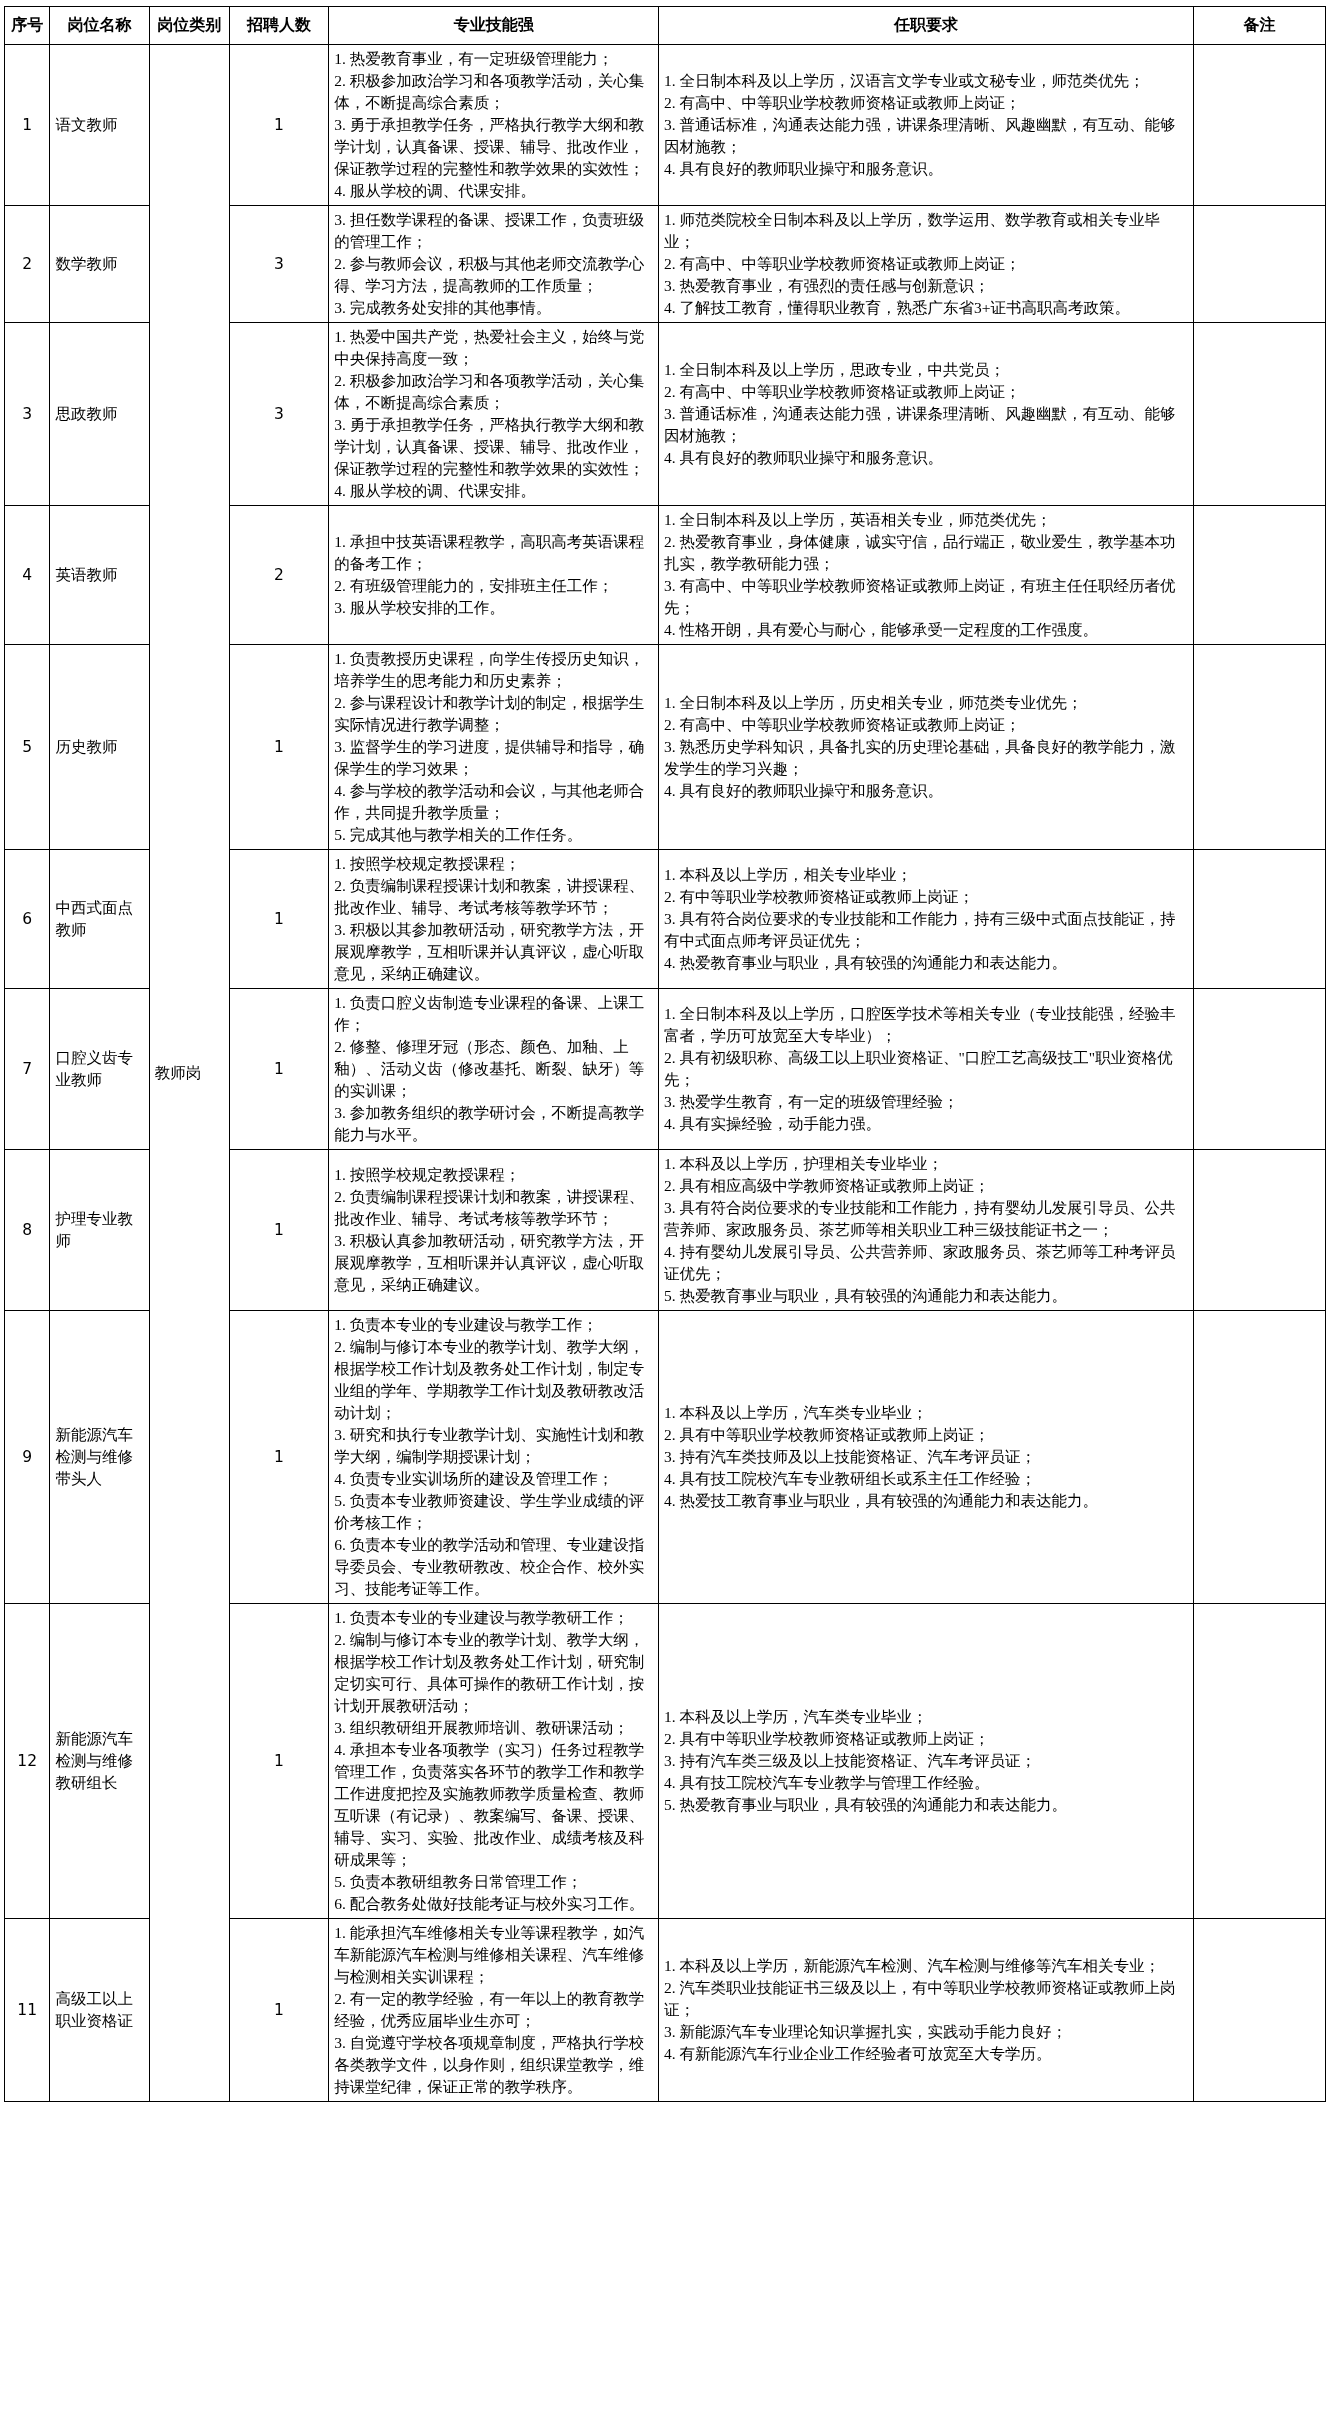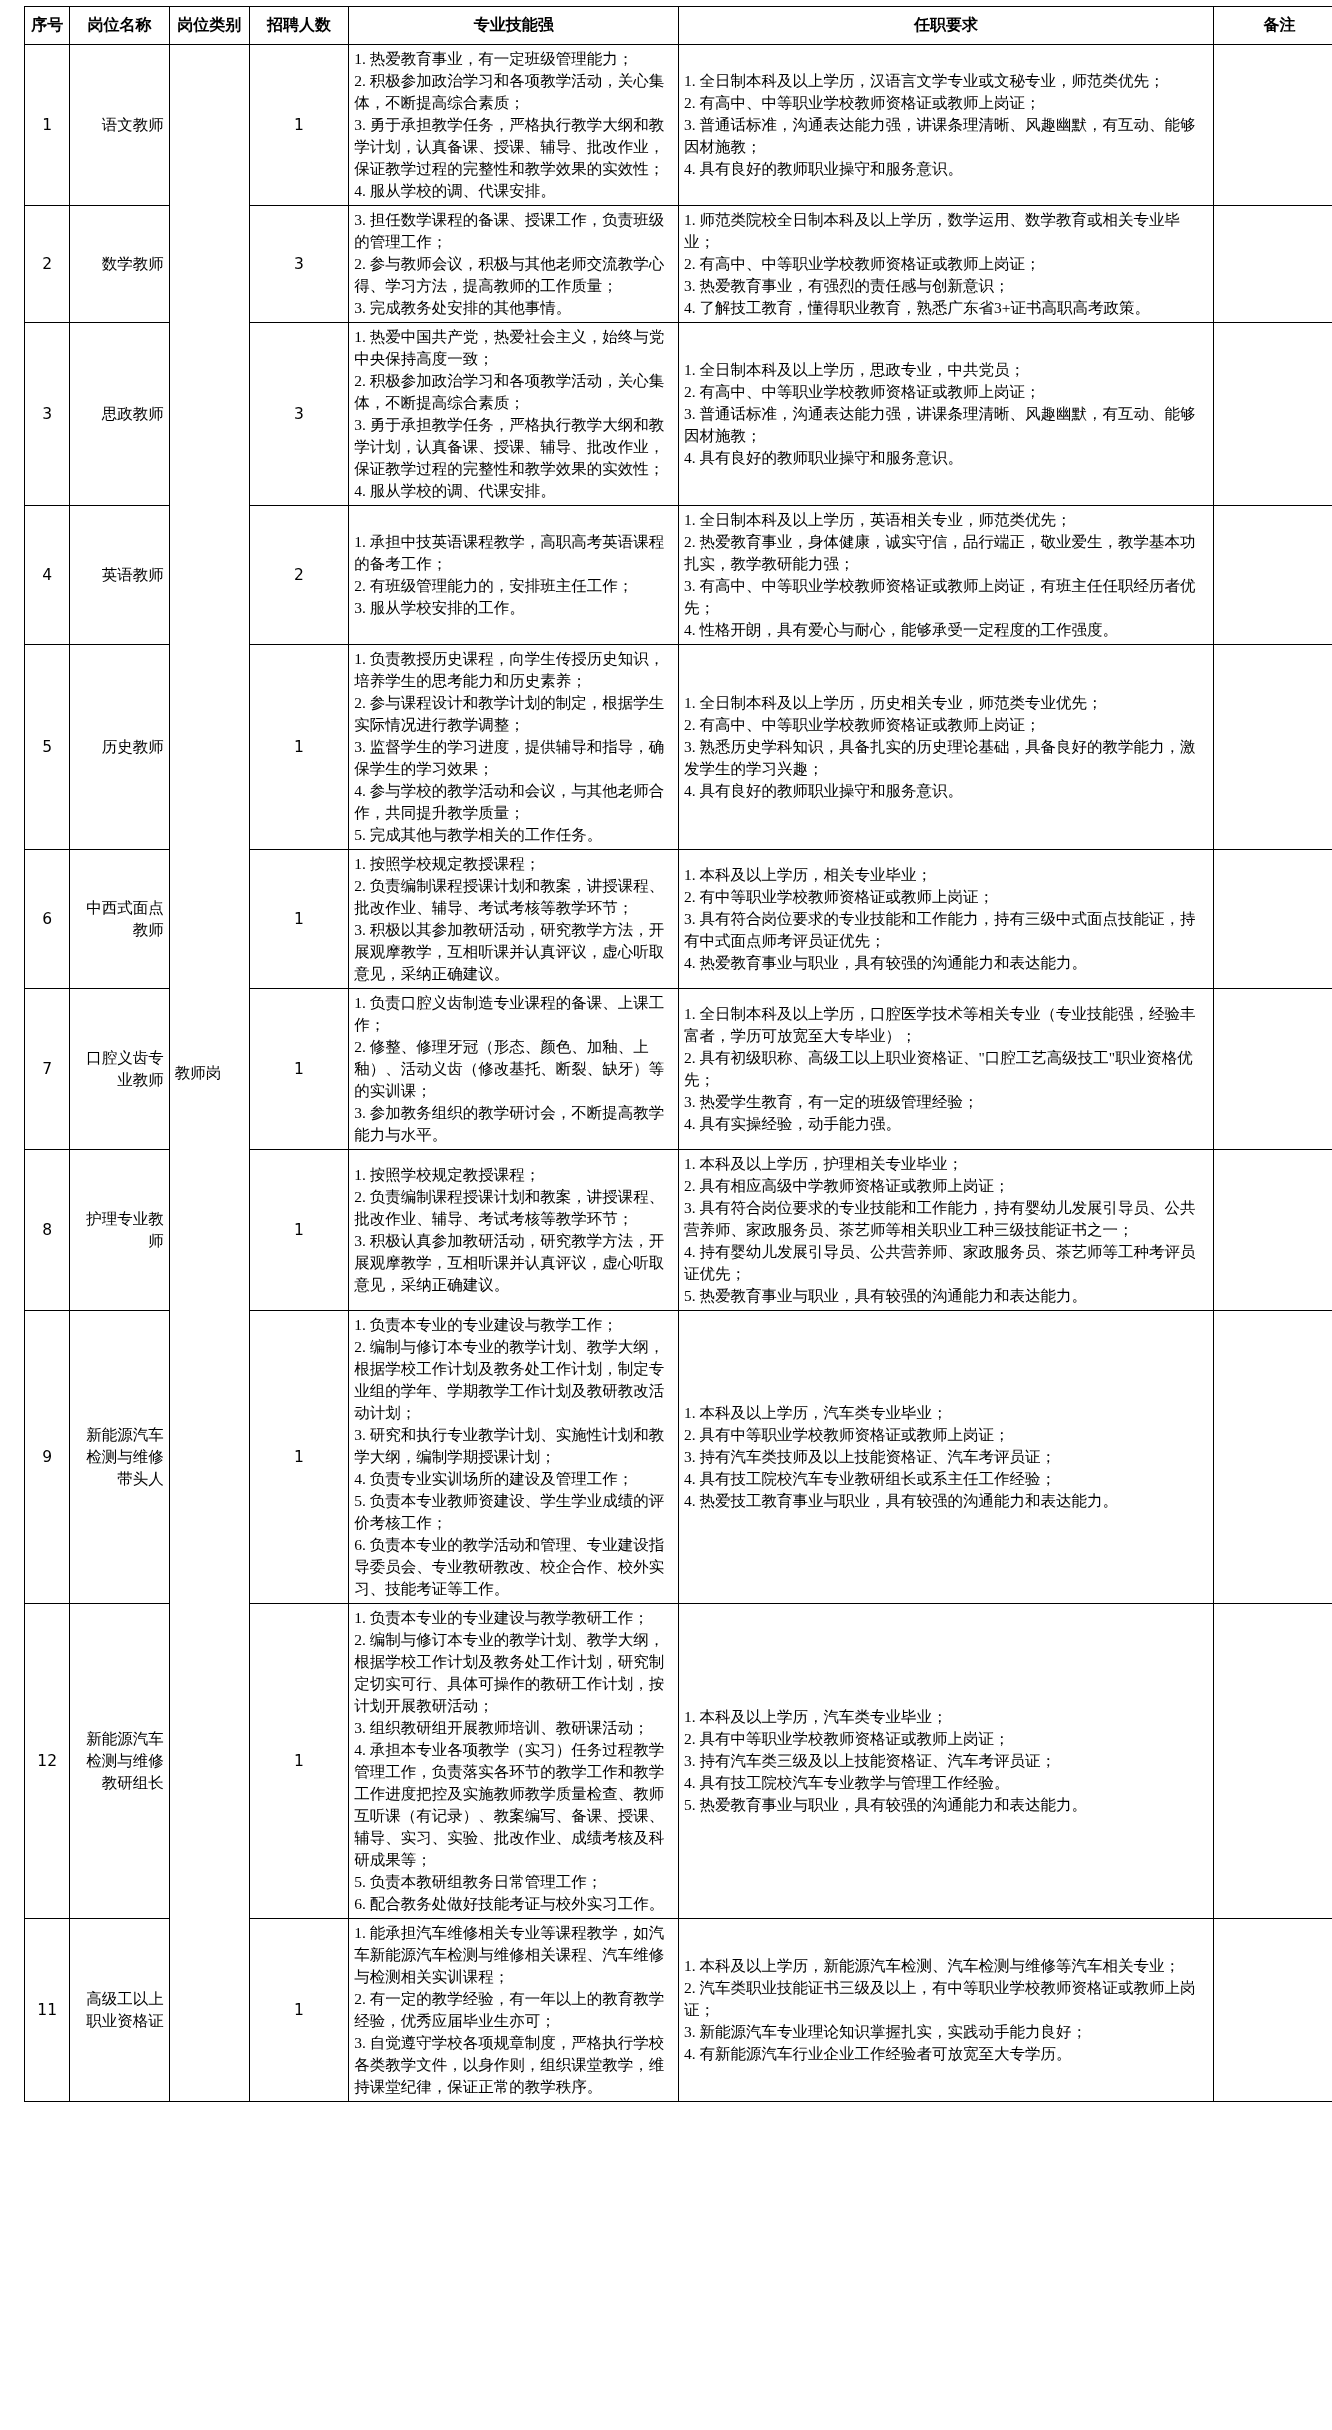--- a/index.html
+++ b/index.html
@@ -8,21 +8,20 @@
     background: #ffffff;
   }
   body {
     font-family: "DejaVu Sans", "Liberation Sans", sans-serif;
     width: 1332px;
   }
   .sheet {
     width: 1240px;
     box-sizing: border-box;
     padding: 6px 4px 10px 4px;
-    margin-left: 20px;
   }
   table.job-table {
     border-collapse: collapse;
     table-layout: fixed;
     width: 1322px;
     margin: 0 auto;
   }
   table.job-table th,
   table.job-table td {
     border: 1px solid #000000;
@@ -44,21 +43,21 @@
   col.c-cat     { width: 74px; }
   col.c-num     { width: 92px; }
   col.c-duty    { width: 305px; }
   col.c-req     { width: 495px; }
   col.c-remark  { width: 122px; }
 
   td.no, td.num {
     text-align: center;
   }
   td.name {
-    text-align: right;
+    text-align: left;
   }
   td.cat {
   }
   td.duty, td.req {
     text-align: left;
     vertical-align: top;
     padding-top: 6px;
     padding-bottom: 6px;
     font-family: Liberation Serif, serif;
   }

